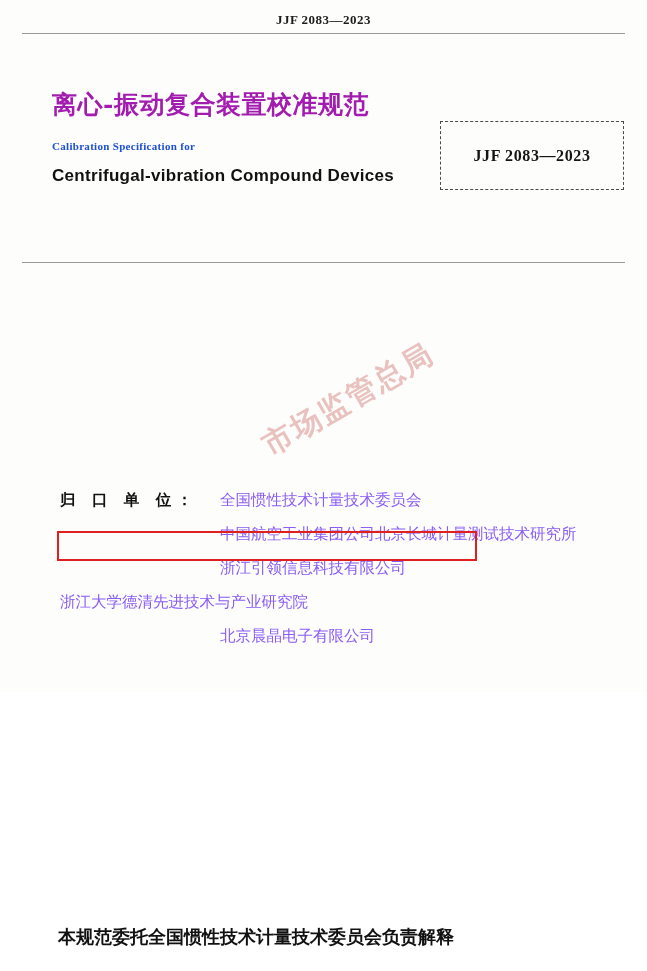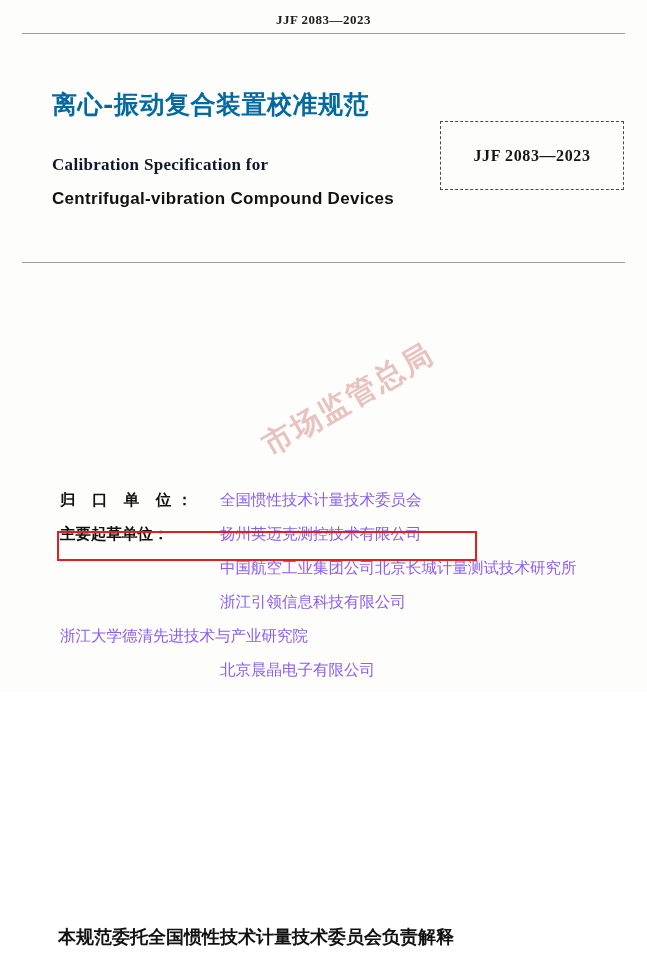--- a/index.html
+++ b/index.html
@@ -51,30 +51,30 @@
   .title-block {
     position: absolute;
     top: 88px;
     left: 52px;
     width: 370px;
   }
   .title-cn {
     font-family: "DejaVu Serif", "Liberation Serif", serif;
     font-size: 25px;
     font-weight: bold;
-    color: #0369a1;
+    color: #a21caf;
     letter-spacing: 0.5px;
     white-space: nowrap;
   }
   .title-en1 {
-    margin-top: 34px;
-    font-family: "Liberation Serif", serif;
-    font-size: 17px;
-    font-weight: bold;
-    color: #0f172a;
+    margin-top: 19px;
+    font-family: "Liberation Serif", serif;
+    font-size: 11px;
+    font-weight: bold;
+    color: #1d4ed8;
     letter-spacing: 0.3px;
   }
   .title-en2 {
     margin-top: 14px;
     font-family: Liberation Sans, sans-serif;
     font-size: 17px;
     font-weight: bold;
     color: #111;
     letter-spacing: 0.3px;
   }
@@ -205,24 +205,20 @@
 
   <div class="title-rule"></div>
 
   <div class="watermark">市场监管总局</div>
 
   <div class="org-block">
     <div class="org-row">
       <span class="org-label spaced">归 口 单 位：</span>
       <span class="org-value">全国惯性技术计量技术委员会</span>
     </div>
-    <div class="org-row">
-      <span class="org-label">主要起草单位：</span>
-      <span class="org-value">扬州英迈克测控技术有限公司</span>
-    </div>
     <div class="org-row indent">
       <span class="org-label"></span>
       <span class="org-value">中国航空工业集团公司北京长城计量测试技术研究所</span>
     </div>
     <div class="org-row indent">
       <span class="org-label"></span>
       <span class="org-value">浙江引领信息科技有限公司</span>
     </div>
     <div class="org-row">
       <span class="org-value">浙江大学德清先进技术与产业研究院</span>

